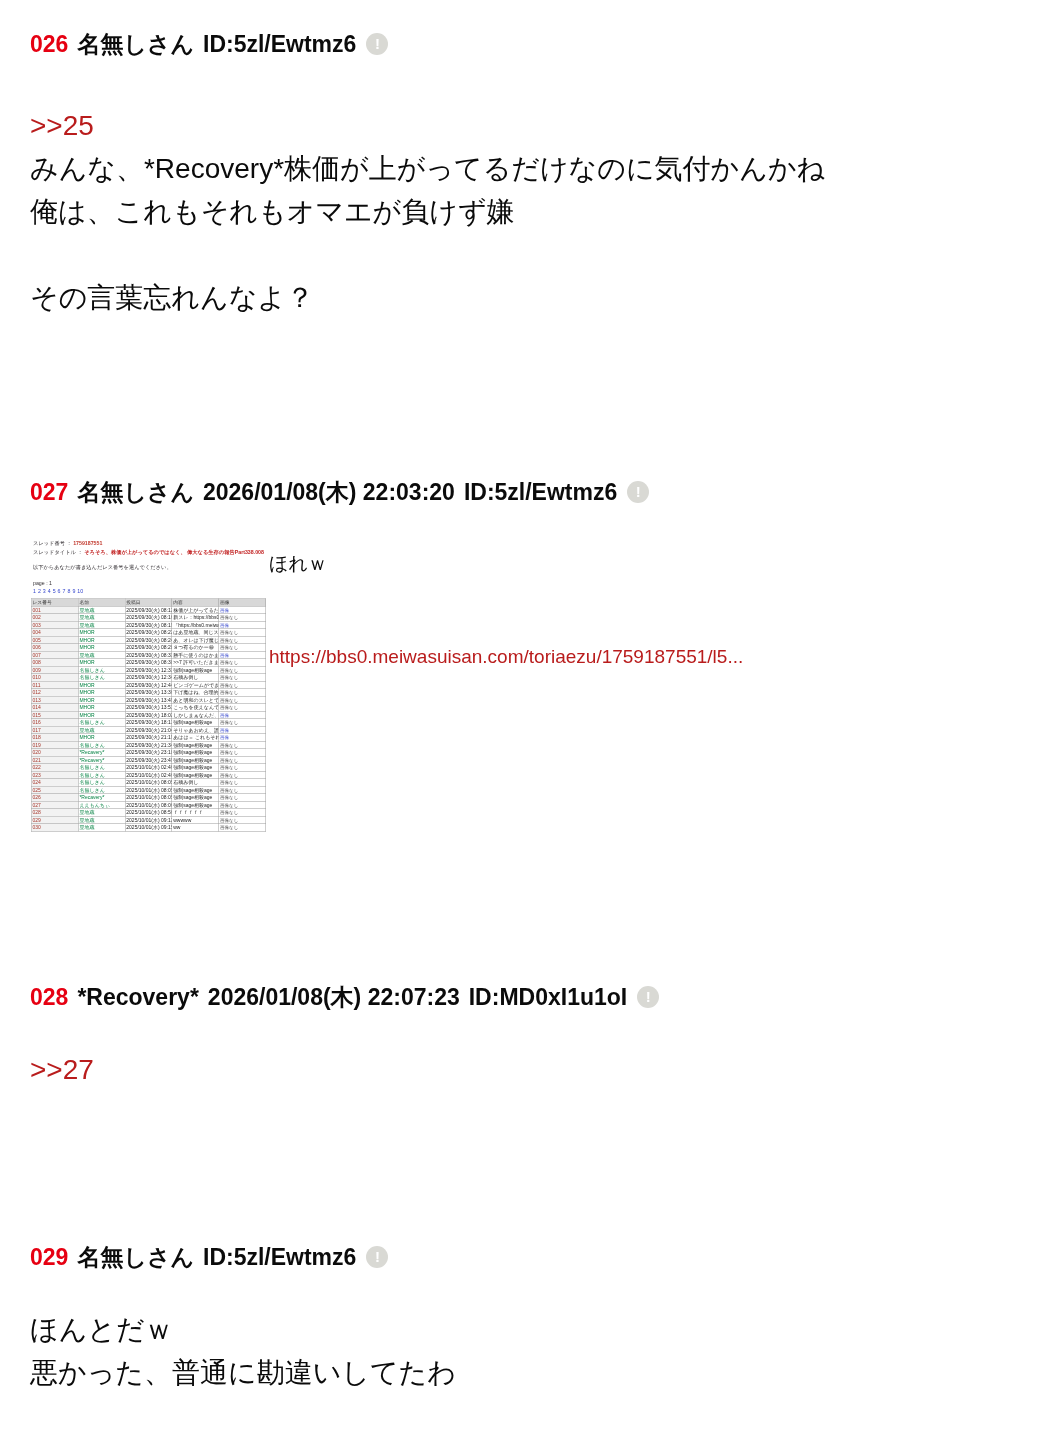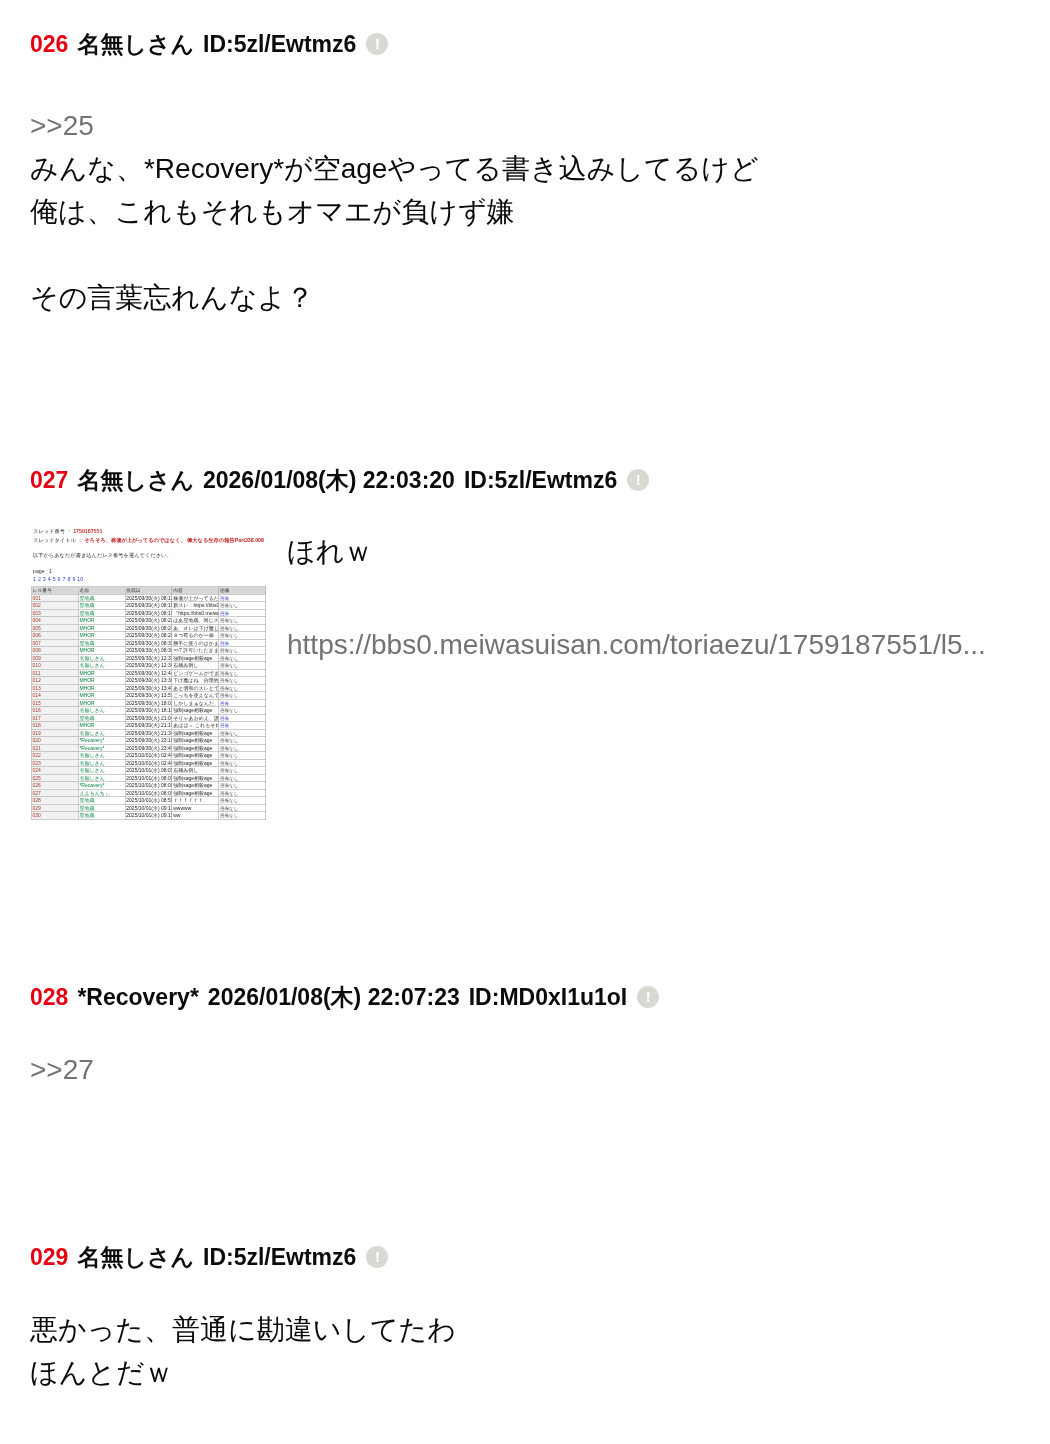--- a/index.html
+++ b/index.html
@@ -3,44 +3,44 @@
 <meta charset="utf-8">
 <style>
   html,body{margin:0;padding:0;}
   body{
     width:1050px;height:1444px;position:relative;background:#ffffff;
     font-family:"Liberation Sans","DejaVu Sans",sans-serif;color:#0b0b0b;
     overflow:hidden;
   }
   .post{position:absolute;left:30px;width:990px;}
   #post-0{top:30px;}
-  #post-1{top:466px;}
+  #post-1{top:478px;}
   #post-2{top:983px;}
   #post-3{top:1243px;}
 
   .post-header{font-size:23px;font-weight:bold;line-height:28px;display:flex;align-items:center;white-space:nowrap;}
   .post-no{color:#e60012;margin-right:9px;}
   .post-name{margin-right:9px;}
   .post-date{margin-right:9px;}
   .post-id{margin-right:10px;}
   .alert-icon{
     width:22px;height:22px;border-radius:50%;background:#d9d9d4;color:#ffffff;
     font-size:15px;font-weight:bold;display:inline-flex;align-items:center;justify-content:center;
     flex:0 0 auto;
   }
 
   .post-body{font-size:28px;line-height:43px;}
   #post-0 .post-body{margin-top:46px;}
   #post-2 .post-body,#post-3 .post-body{margin-top:37px;}
   .line{min-height:43px;white-space:pre-wrap;}
-  .line.link{color:#737373;cursor:pointer;}
+  .line.link{color:#b91c1c;cursor:pointer;}
 
   
   .body-with-image{margin-top:26px;display:flex;align-items:flex-start;}
-  .p27-text{margin-left:19px;padding-top:10px;font-size:28px;line-height:43px;}
+  .p27-text{margin-left:1px;padding-top:10px;font-size:19px;line-height:43px;}
 
   
   .thumb{width:238px;height:312px;overflow:hidden;flex:0 0 auto;background:#fff;}
   .thumb-inner{
     width:476px;height:624px;transform:scale(0.5);transform-origin:0 0;
     font-family:"Liberation Sans","DejaVu Sans",sans-serif;color:#332f33;
   }
   .ti-row{font-size:10.5px;line-height:13px;margin-left:6px;white-space:nowrap;}
   .ti-no-line{margin-top:8px;}
   .ti-no{color:#c23a2e;font-weight:bold;}
@@ -68,21 +68,21 @@
 
 <article class="post" id="post-0">
   <div class="post-header">
     <span class="post-no">026</span>
     <span class="post-name">名無しさん</span>
     <span class="post-id">ID:5zl/Ewtmz6</span>
     <span class="alert-icon">!</span>
   </div>
   <div class="post-body">
       <div class="line link">&gt;&gt;25</div>
-      <div class="line text">みんな、*Recovery*が空ageやってる書き込みしてるけど</div>
+      <div class="line text">みんな、*Recovery*株価が上がってるだけなのに気付かんかね</div>
       <div class="line text">俺は、これもそれもオマエが負けず嫌</div>
       <div class="line blank">&nbsp;</div>
       <div class="line text">その言葉忘れんなよ？</div>
     </div>
 </article>
 
 <article class="post" id="post-1">
   <div class="post-header">
     <span class="post-no">027</span>
     <span class="post-name">名無しさん</span>
@@ -350,16 +350,16 @@
 </article>
 
 <article class="post" id="post-3">
   <div class="post-header">
     <span class="post-no">029</span>
     <span class="post-name">名無しさん</span>
     <span class="post-id">ID:5zl/Ewtmz6</span>
     <span class="alert-icon">!</span>
   </div>
   <div class="post-body">
+      <div class="line text">ほんとだｗ</div>
       <div class="line text">悪かった、普通に勘違いしてたわ</div>
-      <div class="line text">ほんとだｗ</div>
     </div>
 </article>
 
 </body></html>

